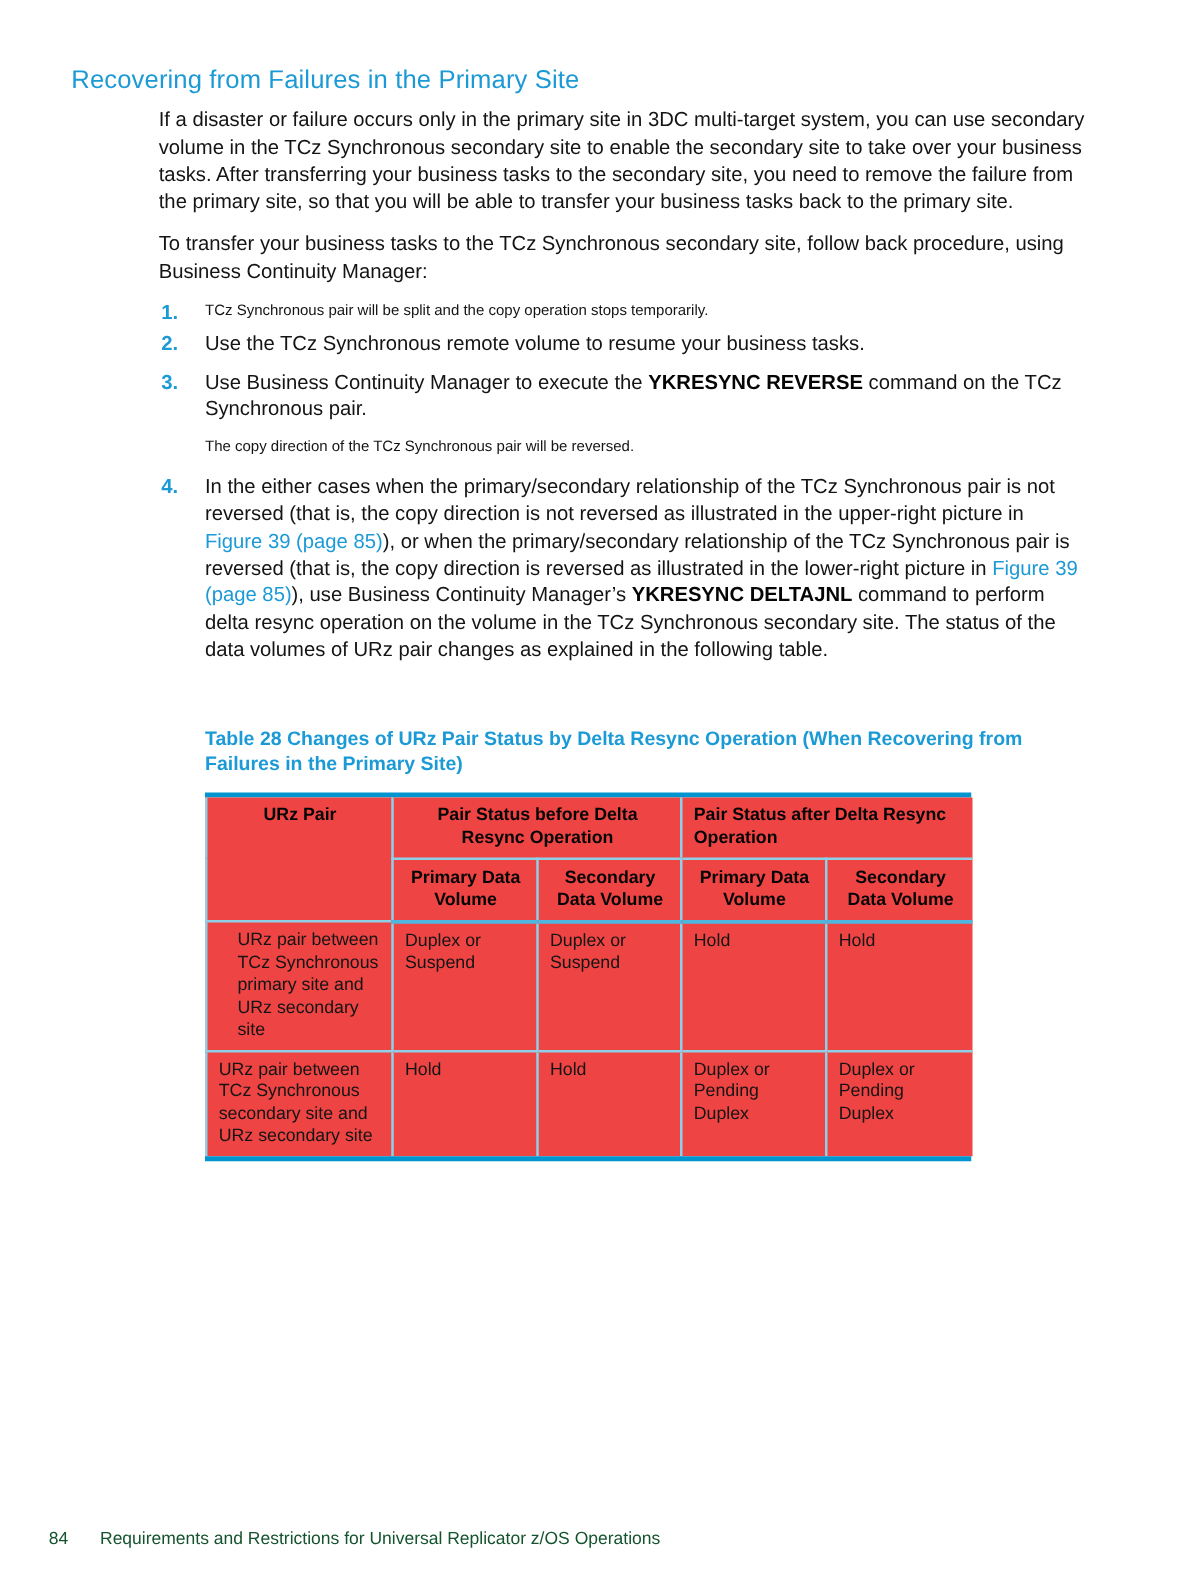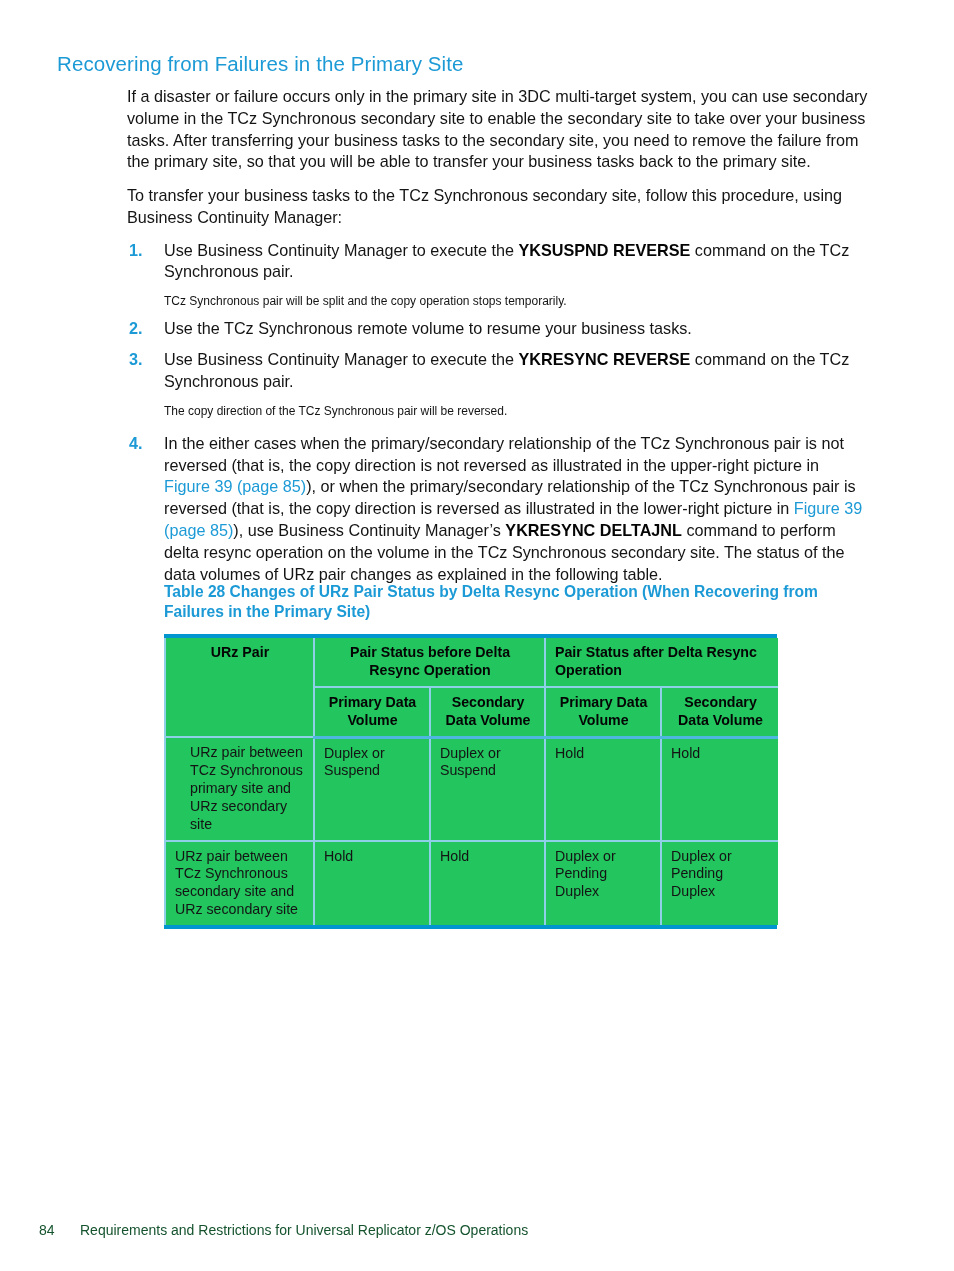--- a/index.html
+++ b/index.html
@@ -107,21 +107,21 @@
   .tbl-wrap {
     position: absolute;
     left: 164px;
     top: 634px;
     width: 613px;
   }
   table.doc-table {
     border-collapse: collapse;
     width: 613px;
     table-layout: fixed;
-    background: #22c55e;
+    background: #ef4444;
   }
   table.doc-table td, table.doc-table th {
     vertical-align: top;
     padding: 6px 8px 6px 9px;
     font-size: 14.2px;
     line-height: 1.26;
     color: #141414;
     border-left: 2px solid #8FD0E8;
     border-right: 0;
     border-top: 0;
@@ -171,29 +171,26 @@
 <body>
 
 <div class="page">
 
   <h1 class="section-heading">Recovering from Failures in the Primary Site</h1>
 
   <div class="body-block">
 
     <p class="para">If a disaster or failure occurs only in the primary site in 3DC multi-target system, you can use secondary volume in the TCz Synchronous secondary site to enable the secondary site to take over your business tasks. After transferring your business tasks to the secondary site, you need to remove the failure from the primary site, so that you will be able to transfer your business tasks back to the primary site.</p>
 
-    <p class="para tight">To transfer your business tasks to the TCz Synchronous secondary site, follow this procedure, using Business Continuity Manager:</p>
+    <p class="para tight">To transfer your business tasks to the TCz Synchronous secondary site, follow back procedure, using Business Continuity Manager:</p>
 
     <ol class="steps">
 
       <li class="step">
         <span class="step-num">1.</span>
-        <div class="step-text">
-          <span>Use Business Continuity Manager to execute the </span><b class="cmd">YKSUSPND REVERSE</b><span> command on the TCz Synchronous pair.</span>
-        </div>
         <div class="step-follow">TCz Synchronous pair will be split and the copy operation stops temporarily.</div>
       </li>
 
       <li class="step">
         <span class="step-num">2.</span>
         <div class="step-text">
           <span>Use the TCz Synchronous remote volume to resume your business tasks.</span>
         </div>
       </li>
 

